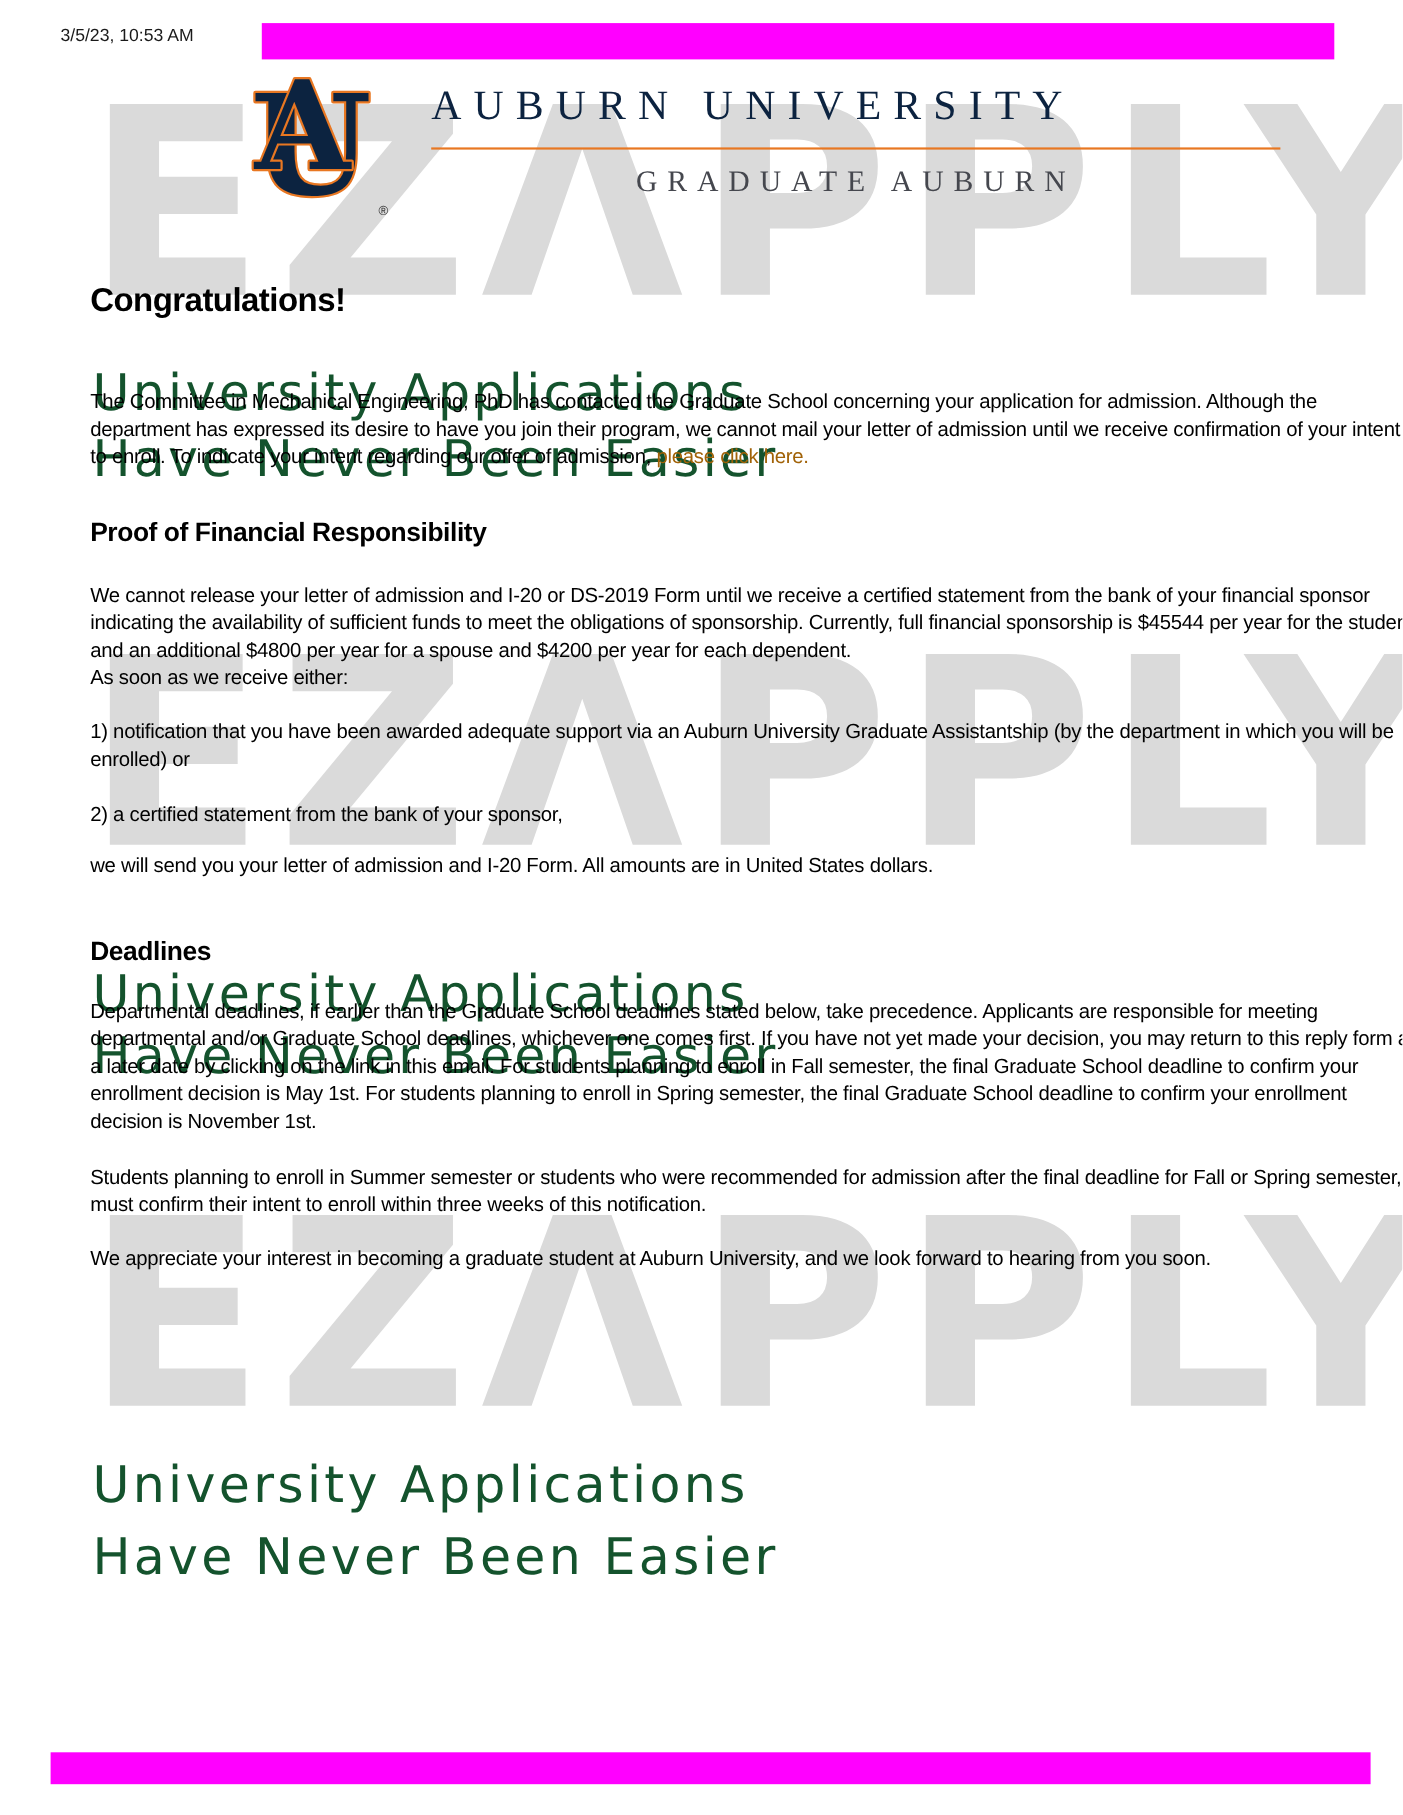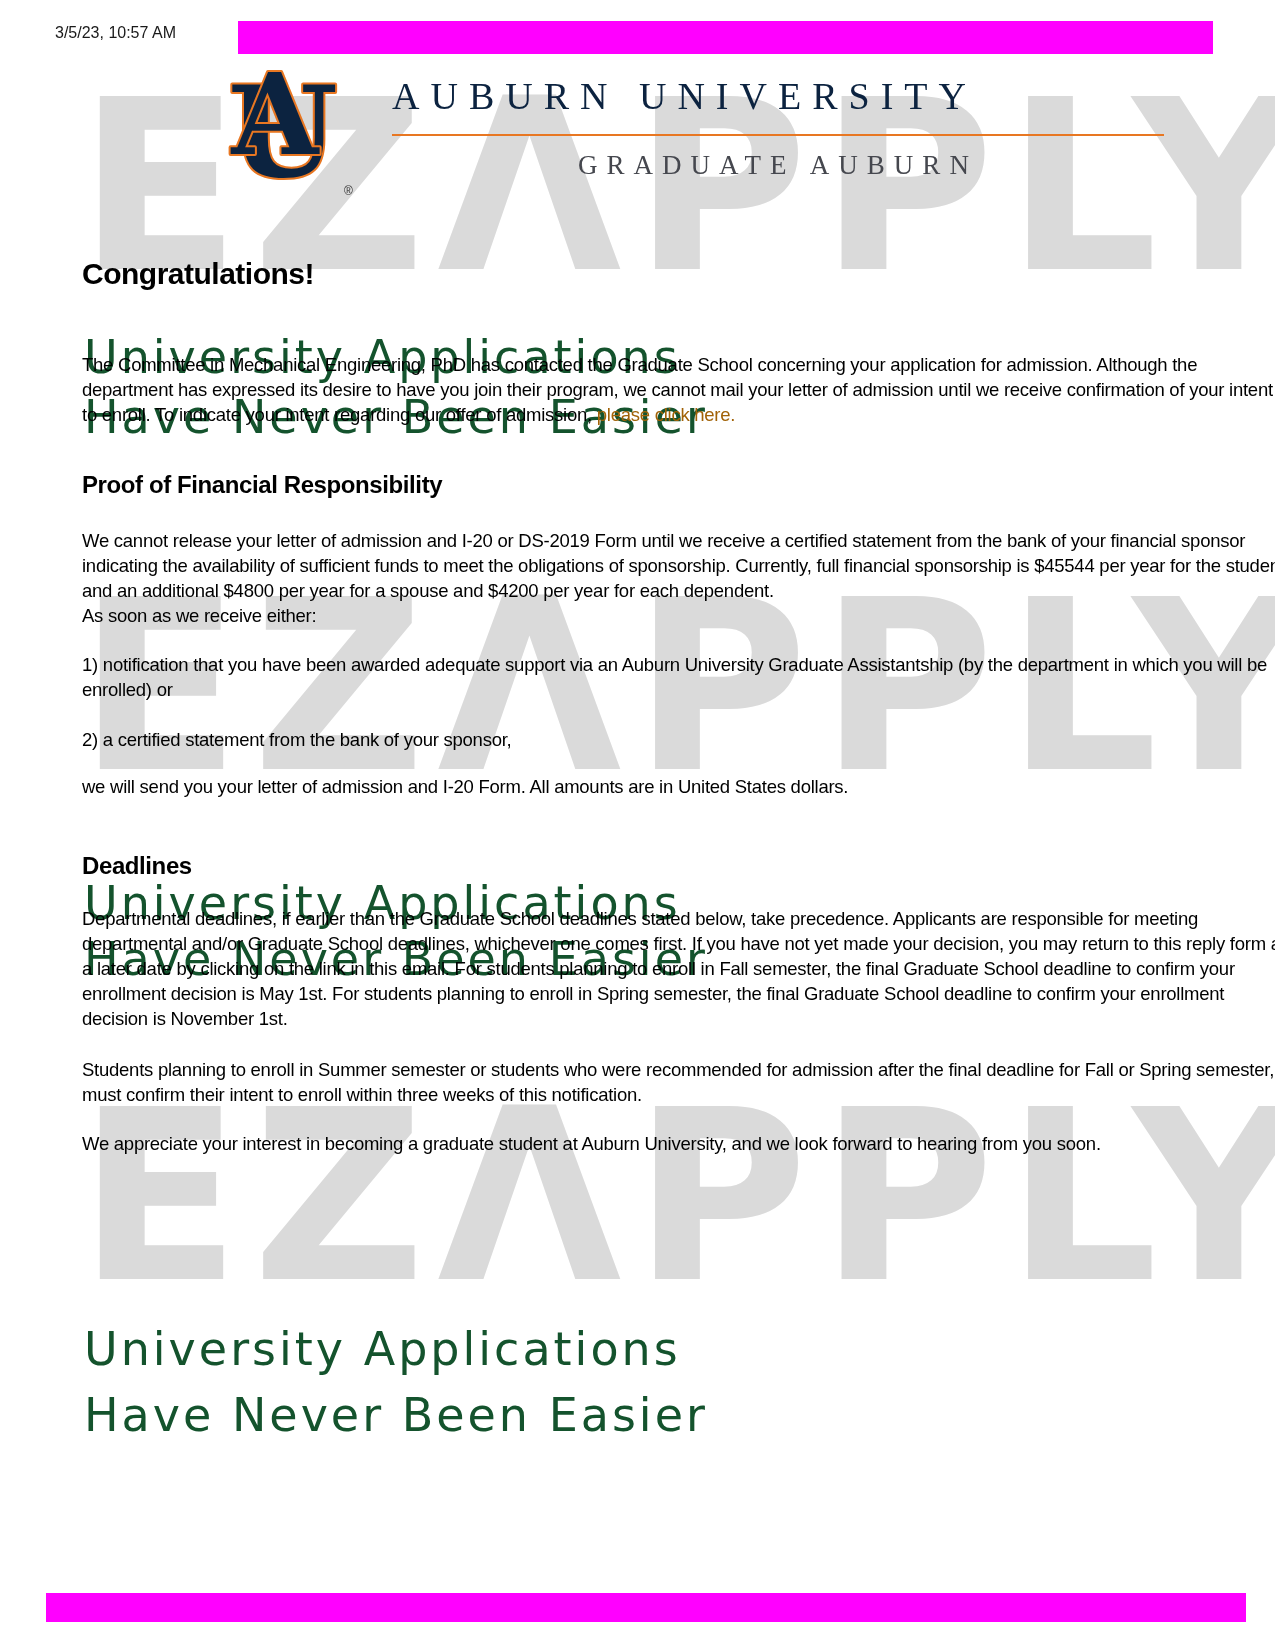--- a/index.html
+++ b/index.html
@@ -96,21 +96,21 @@
 
     <div class="wm wm-logo" style="left:78px; top:578px;">EZΛPPLY</div>
     <div class="wm wm-tagline" style="left:84px; top:876px;">University Applications</div>
     <div class="wm wm-tagline" style="left:84px; top:932px;">Have Never Been Easier</div>
 
     <div class="wm wm-logo" style="left:78px; top:1088px;">EZΛPPLY</div>
     <div class="wm wm-tagline" style="left:84px; top:1322px;">University Applications</div>
     <div class="wm wm-tagline" style="left:84px; top:1388px;">Have Never Been Easier</div>
   </div>
 
-  <div class="timestamp">3/5/23, 10:57 AM</div>
+  <div class="timestamp">3/5/23, 10:53 AM</div>
 
   <div class="redaction-bar redaction-top"></div>
   <div class="redaction-bar redaction-bottom"></div>
 
   <div class="letterhead">
     <div class="logo-wrap">
       <svg width="185" height="148" viewBox="0 0 185 148">
         <text x="97" y="124" text-anchor="middle" font-family="DejaVu Serif, Liberation Serif, serif" font-weight="bold" font-size="126" fill="#0c2340" stroke="#e87722" stroke-width="4" stroke-linejoin="round" paint-order="stroke">U</text>
         <text x="89" y="102" text-anchor="middle" font-family="DejaVu Serif, Liberation Serif, serif" font-weight="bold" font-size="112" fill="#0c2340" stroke="#e87722" stroke-width="4" stroke-linejoin="round" paint-order="stroke">A</text>
       </svg>

